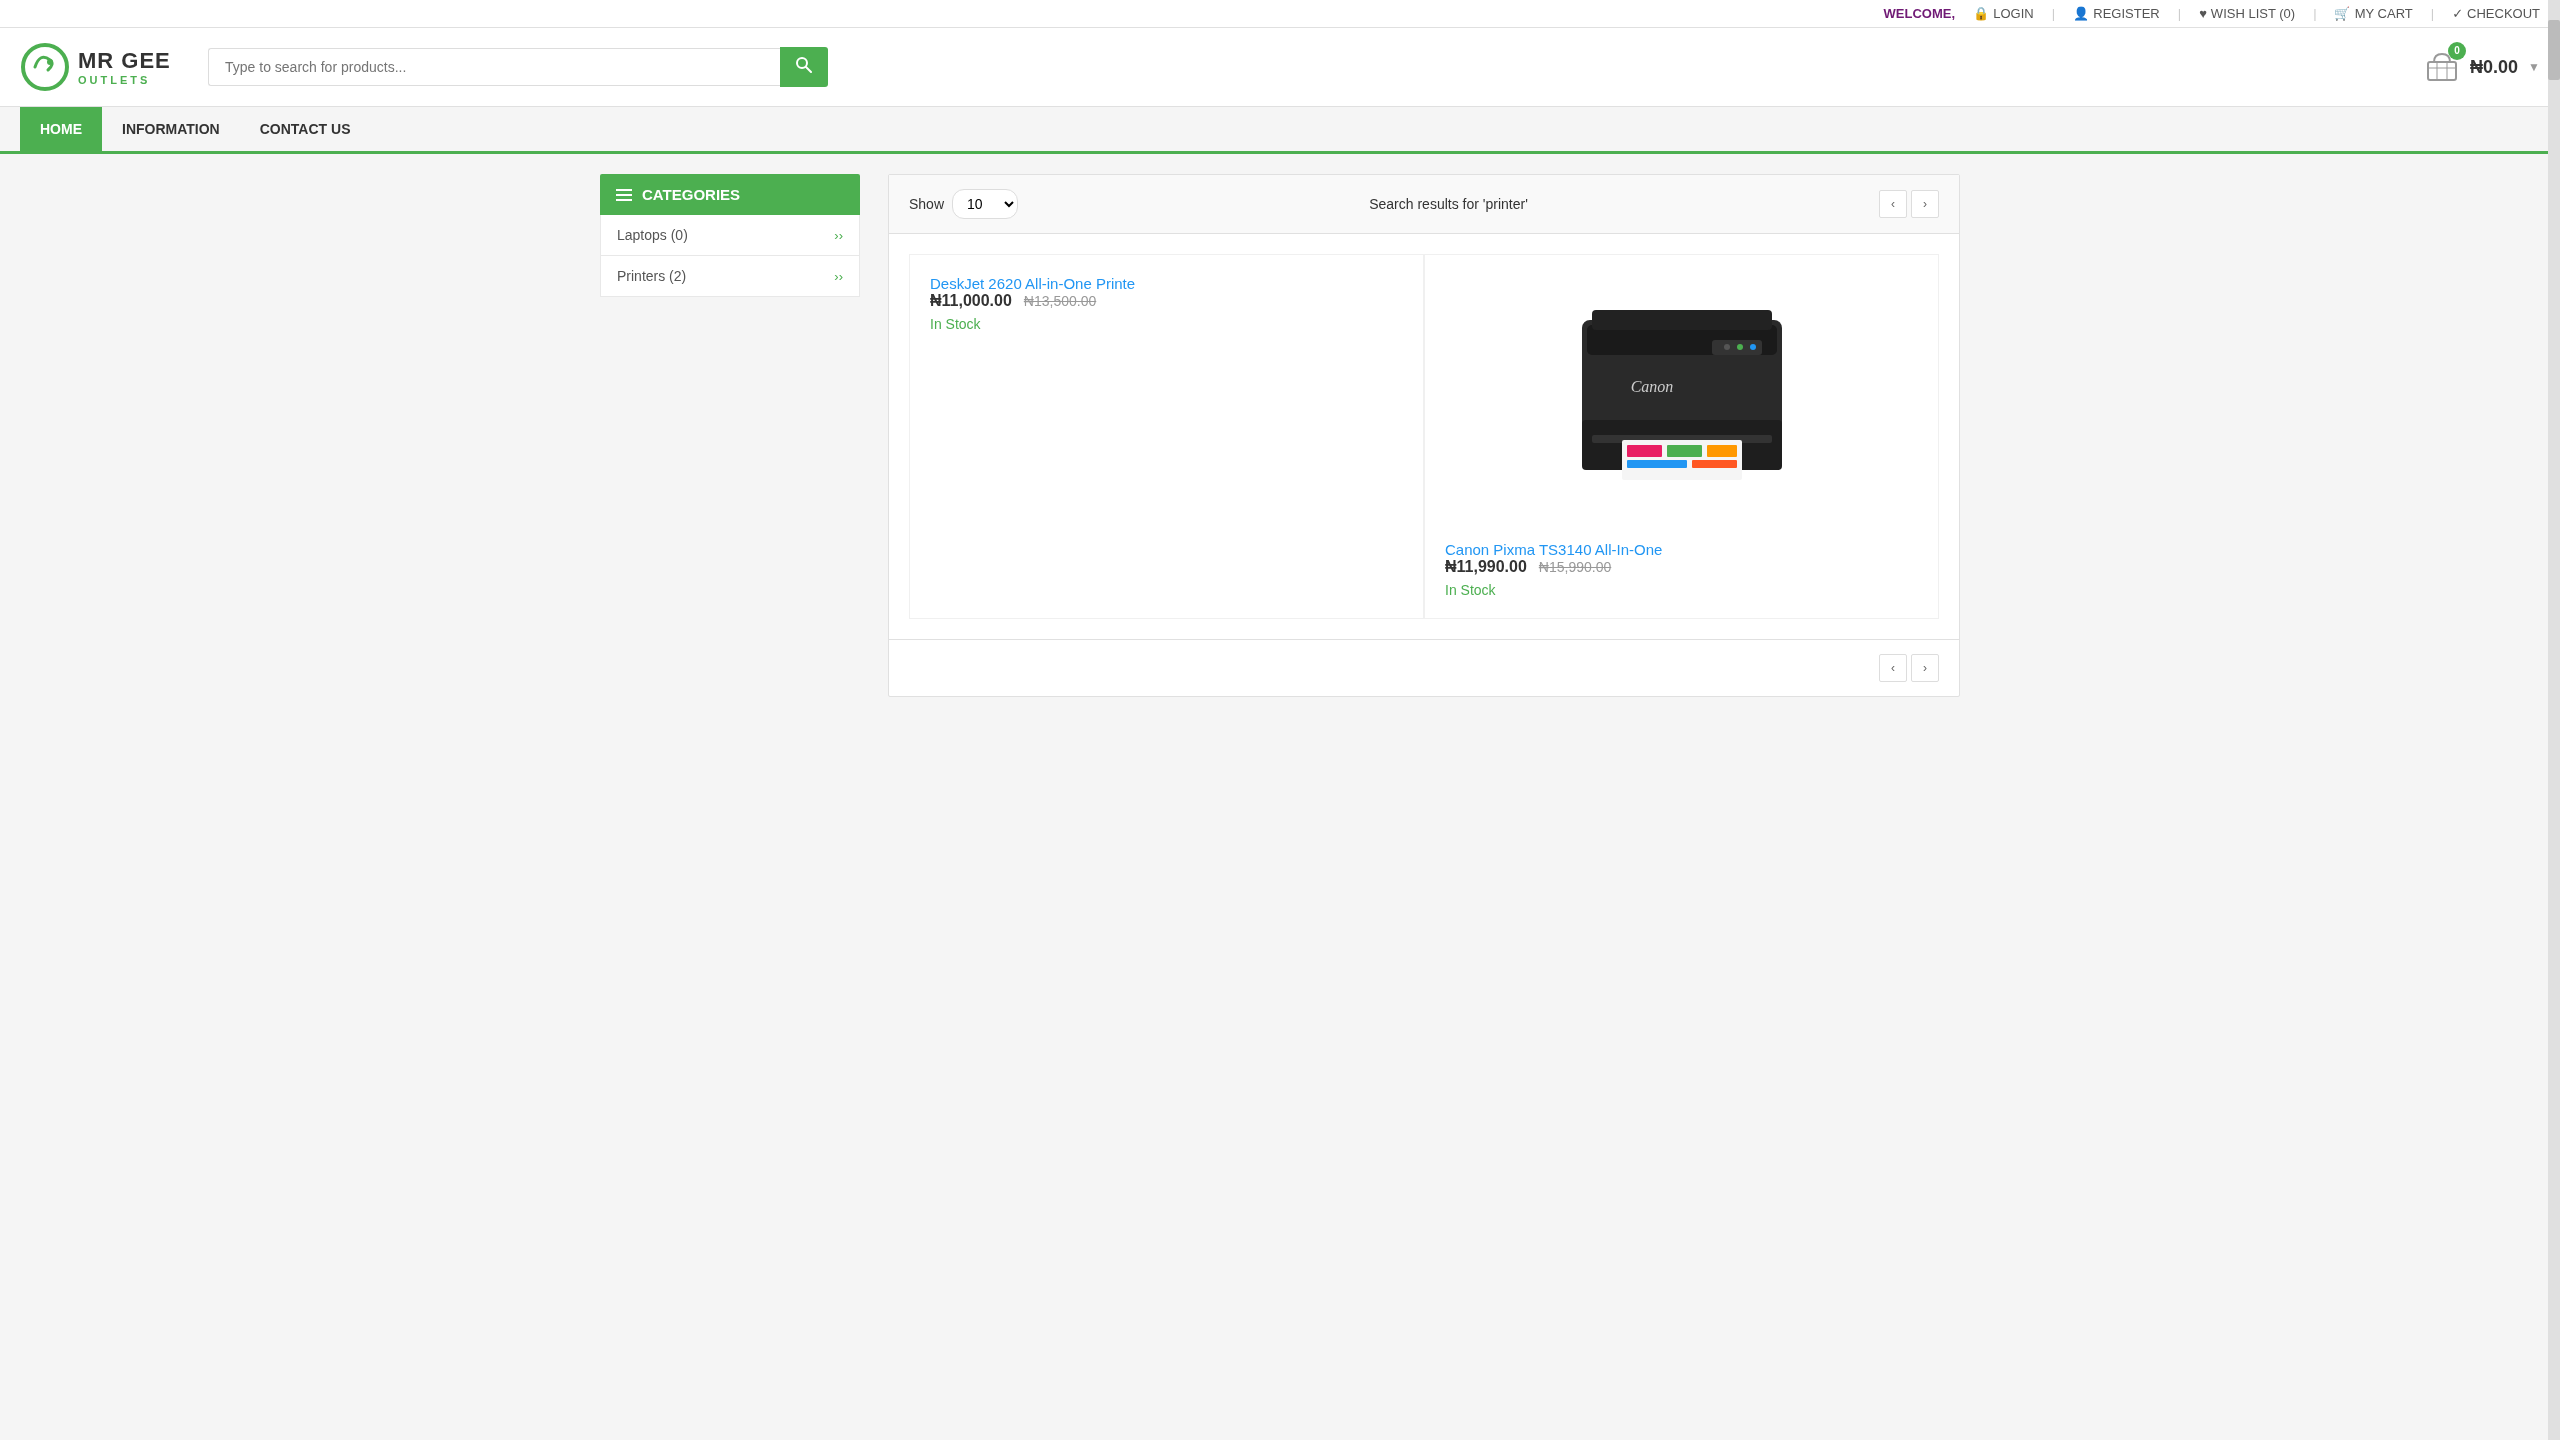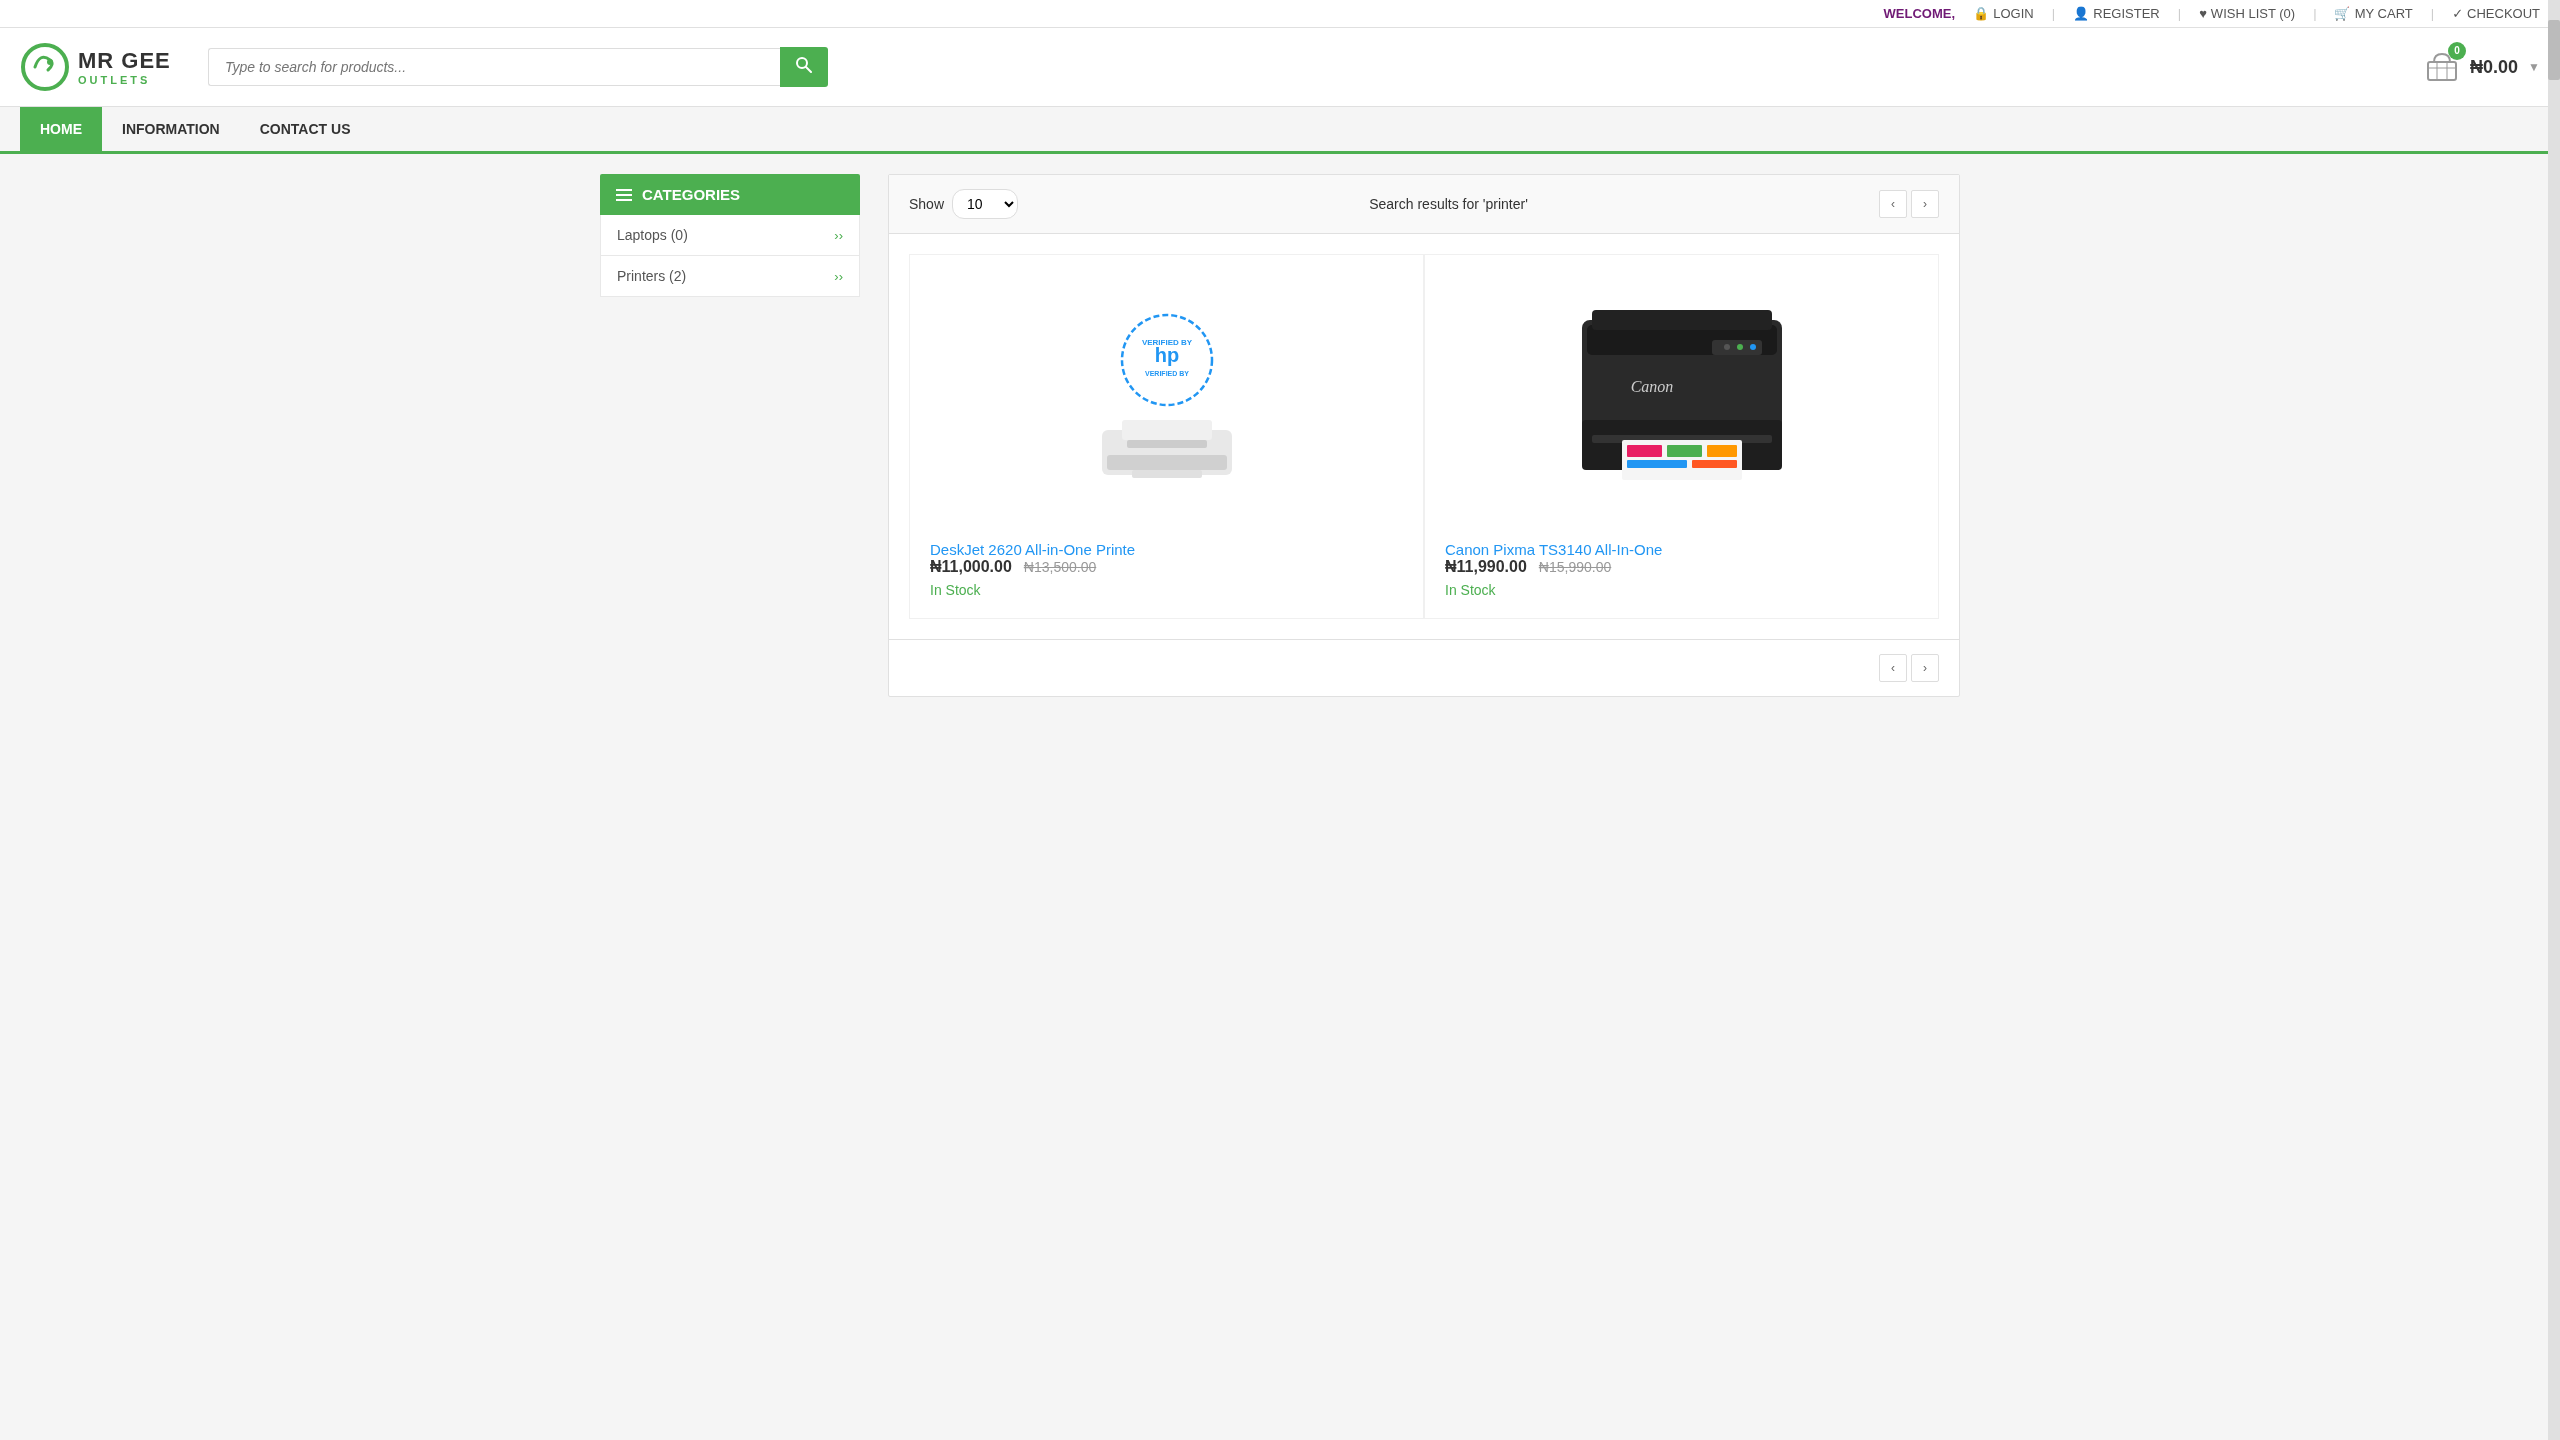--- a/index.html
+++ b/index.html
@@ -72,21 +72,20 @@
     }
     .search-input {
       flex: 1;
       border: 1px solid #ddd;
       border-right: none;
       padding: 10px 16px;
       font-size: 14px;
       border-radius: 3px 0 0 3px;
       outline: none;
       color: #0369a1;
-      font-style: italic;
     }
     .search-btn {
       background: #4caf50;
       border: none;
       padding: 10px 16px;
       border-radius: 0 3px 3px 0;
       cursor: pointer;
       color: white;
       font-size: 16px;
     }
@@ -449,36 +448,20 @@
       <span class="search-results-text">Search results for 'printer'</span>
       <div class="pagination-arrows">
         <button class="page-arrow">‹</button>
         <button class="page-arrow">›</button>
       </div>
     </div>
 
     <div class="products-grid">
 
       <div class="product-card">
-        <div class="product-image-wrap">
-          <svg class="hp-printer" viewBox="0 0 180 200">
-
-            <circle cx="90" cy="60" r="45" fill="none" stroke="#2196f3" stroke-width="2.5" stroke-dasharray="6,3"></circle>
-            <text x="90" y="45" text-anchor="middle" font-size="8" fill="#2196f3" font-weight="bold">VERIFIED BY</text>
-            <text x="90" y="62" text-anchor="middle" font-size="20" fill="#2196f3" font-weight="bold">hp</text>
-            <text x="90" y="76" text-anchor="middle" font-size="7" fill="#2196f3" font-weight="bold">VERIFIED BY</text>
-
-            <rect x="25" y="130" width="130" height="45" rx="6" fill="#e8e8e8"></rect>
-            <rect x="30" y="155" width="120" height="15" rx="3" fill="#d0d0d0"></rect>
-            <rect x="45" y="120" width="90" height="20" rx="3" fill="#f0f0f0"></rect>
-            <rect x="50" y="140" width="80" height="8" rx="2" fill="#ccc"></rect>
-
-            <rect x="55" y="170" width="70" height="8" rx="2" fill="#e0e0e0"></rect>
-          </svg>
-        </div>
         <a class="product-name">DeskJet 2620 All-in-One Printe</a>
         <div class="price-row">
           <span class="price-current">₦11,000.00</span>
           <span class="price-old">₦13,500.00</span>
         </div>
         <div class="stock-status">In Stock</div>
       </div>
 
       <div class="product-card">
         <div class="product-image-wrap">

